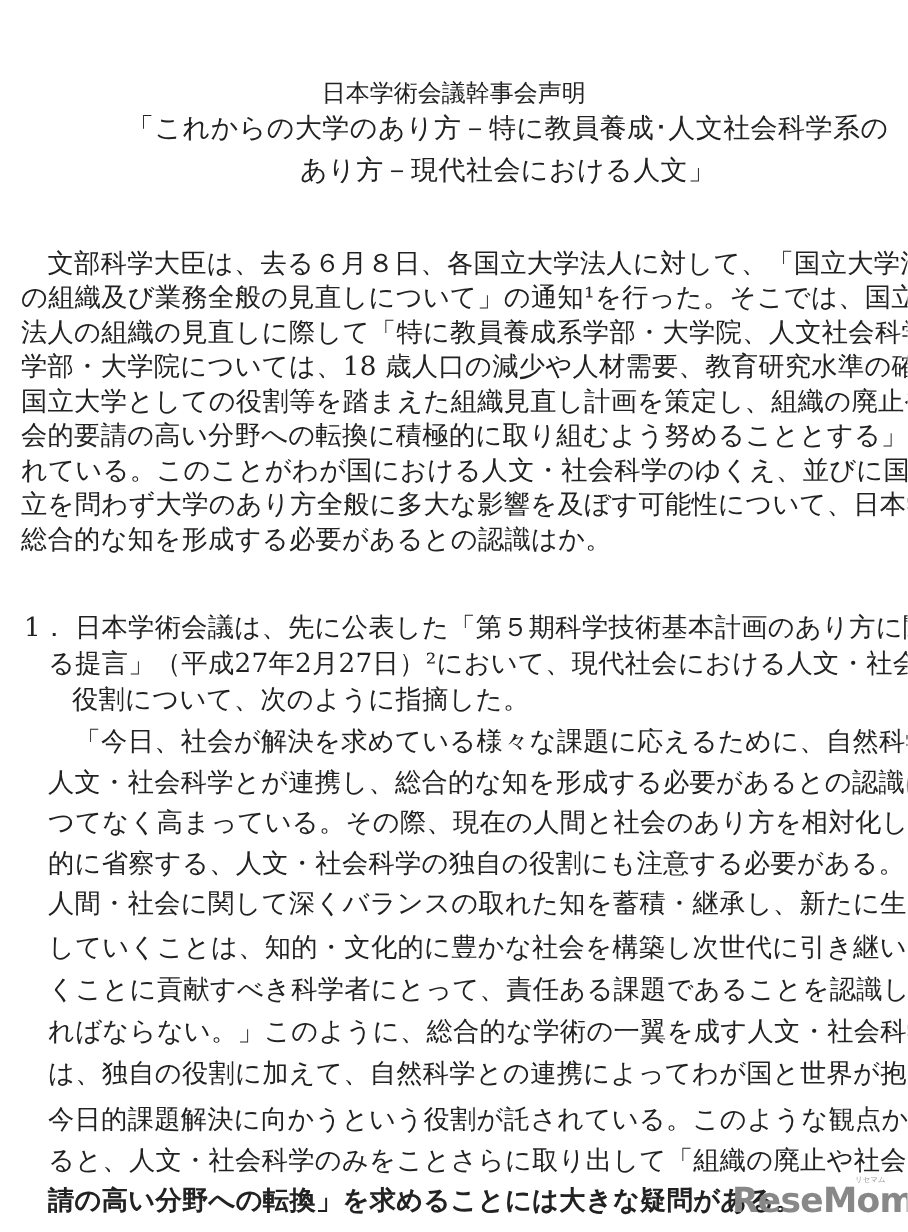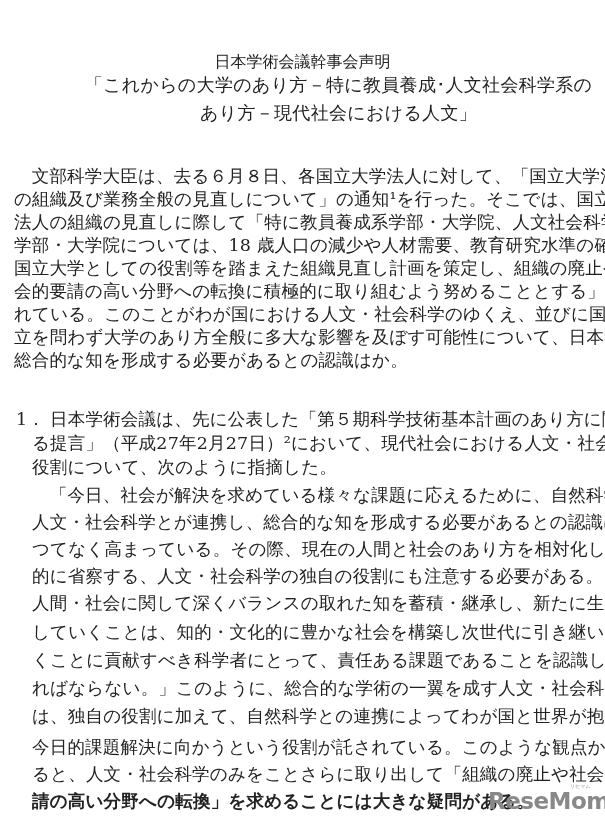--- a/index.html
+++ b/index.html
@@ -32,21 +32,21 @@
     <div class="line" style="left:14px;top:280px;">会的要請の高い分野への転換に積極的に取り組むよう努めることとする」とさ</div>
     <div class="line" style="left:14px;top:303px;">れている。このことがわが国における人文・社会科学のゆくえ、並びに国公私</div>
     <div class="line" style="left:14px;top:326px;">立を問わず大学のあり方全般に多大な影響を及ぼす可能性について、日本学術</div>
     <div class="line" style="left:14px;top:349px;">総合的な知を形成する必要があるとの認識はか。</div>
   </div>
 
   <div>
     <div class="line" style="left:16px;top:408px;">1．</div>
     <div class="line" style="left:50px;top:408px;">日本学術会議は、先に公表した「第５期科学技術基本計画のあり方に関す</div>
     <div class="line" style="left:32px;top:432px;">る提言」（平成27年2月27日）²において、現代社会における人文・社会科学の</div>
-    <div class="line" style="left:32px;top:456px;">役割について、次のように指摘した。</div>
+    <div class="line" style="left:48px;top:456px;">役割について、次のように指摘した。</div>
     <div class="line" style="left:32px;top:484px;">　「今日、社会が解決を求めている様々な課題に応えるために、自然科学と</div>
     <div class="line" style="left:32px;top:511px;">人文・社会科学とが連携し、総合的な知を形成する必要があるとの認識はか</div>
     <div class="line" style="left:32px;top:538px;">つてなく高まっている。その際、現在の人間と社会のあり方を相対化し批判</div>
     <div class="line" style="left:32px;top:565px;">的に省察する、人文・社会科学の独自の役割にも注意する必要がある。自然・</div>
     <div class="line" style="left:32px;top:592px;">人間・社会に関して深くバランスの取れた知を蓄積・継承し、新たに生み出</div>
     <div class="line" style="left:32px;top:621px;">していくことは、知的・文化的に豊かな社会を構築し次世代に引き継いでい</div>
     <div class="line" style="left:32px;top:649px;">くことに貢献すべき科学者にとって、責任ある課題であることを認識しなけ</div>
     <div class="line" style="left:32px;top:677px;">ればならない。」このように、総合的な学術の一翼を成す人文・社会科学に</div>
     <div class="line" style="left:32px;top:705px;">は、独自の役割に加えて、自然科学との連携によってわが国と世界が抱える</div>
     <div class="line" style="left:32px;top:736px;">今日的課題解決に向かうという役割が託されている。このような観点からみ</div>

